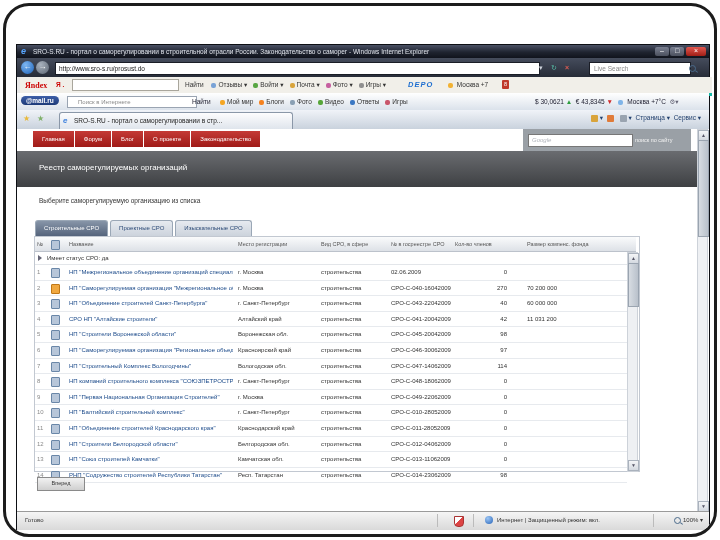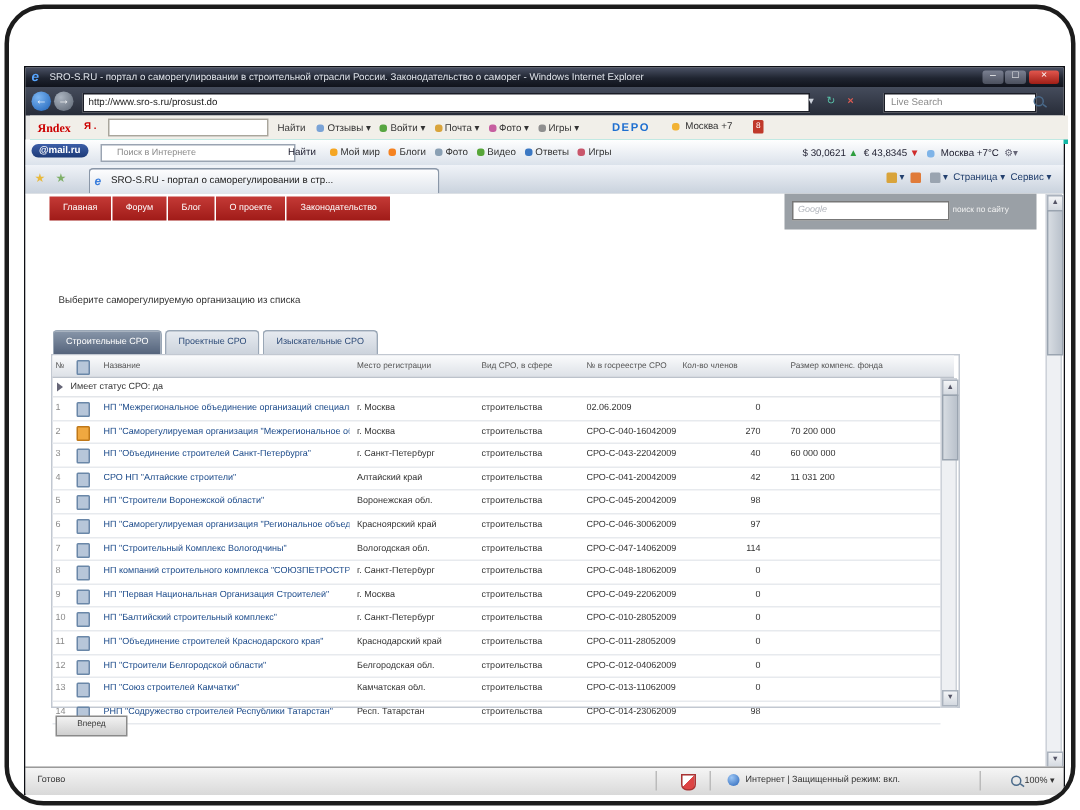--- a/index.html
+++ b/index.html
@@ -31,21 +31,21 @@
     font-size:6.5px;line-height:11px;padding-left:4px;color:#8a8a8a;}
   .mag{display:inline-block;width:5px;height:5px;border:1px solid #4a6a8a;border-radius:50%;position:relative;vertical-align:middle;}
   .mag::after{content:"";position:absolute;width:3px;height:1px;background:#4a6a8a;right:-3px;bottom:-1px;transform:rotate(35deg);}
   
   .ybar{position:absolute;left:3px;top:32px;width:100%;height:16px;background:#f1efe9;border-bottom:3px solid #14b8a6;font-size:6.5px;color:#333;}
   .ylogo{position:absolute;left:5px;top:4px;color:#c00;font-weight:bold;font-size:8px;font-family:"Liberation Serif",serif;}
   .yinput{position:absolute;left:52px;top:2px;width:105px;height:10px;background:#fff;border:1px solid #a9a69c;}
   .ybtn{display:inline-block;margin:0 3px;color:#333;white-space:nowrap;}
   .ydot{display:inline-block;width:5px;height:5px;border-radius:2px;margin-right:2px;vertical-align:middle;}
   .ylinks{position:absolute;left:162px;top:4px;white-space:nowrap;}
-  .depo{position:absolute;left:388px;top:3px;color:#1f6fd0;font-weight:bold;font-size:7.5px;letter-spacing:1px;text-align:center;}
+  .depo{position:absolute;left:388px;top:3px;color:#1f6fd0;font-weight:bold;font-style:italic;font-size:7.5px;letter-spacing:1px;text-align:center;}
   .ycity{position:absolute;left:428px;top:4px;}
   .ybat{position:absolute;left:482px;top:3px;width:7px;height:9px;background:#c0392b;border-radius:1px;color:#fff;font-size:5.5px;text-align:center;line-height:9px;}
   .mbar{position:absolute;left:0;top:48px;width:100%;height:17px;background:linear-gradient(#ffffff,#dbe2eb);border-bottom:1px solid #aab4c0;font-size:6.5px;color:#223;}
   .mlogo{position:absolute;left:4px;top:3px;background:linear-gradient(#3d5fa8,#1d3a78);color:#fff;border-radius:6px;padding:1px 5px;font-size:6.5px;font-weight:bold;}
   .minput{position:absolute;left:50px;top:3px;width:118px;height:10px;background:#fff;border:1px solid #9aa4b2;
     font-size:6px;line-height:10px;color:#8a8a8a;padding-left:10px;}
   .mfind{position:absolute;left:175px;top:5px;}
   .mlinks{position:absolute;left:200px;top:5px;white-space:nowrap;}
   .mrates{position:absolute;left:518px;top:5px;white-space:nowrap;}
   .up{color:#2e9e3f;} .down{color:#cf2b2b;}
@@ -187,20 +187,23 @@
           <div class="menu-btn">Главная</div>
           <div class="menu-btn">Форум</div>
           <div class="menu-btn">Блог</div>
           <div class="menu-btn">О проекте</div>
           <div class="menu-btn">Законодательство</div>
         </div>
       <div class="gpanel">
         <span class="ginput"><span>Google</span></span>
         <span class="glabel">поиск по сайту</span>
       </div>
+      <div class="darkband">
+        <span class="page-title">Реестр саморегулируемых организаций</span>
+      </div>
       <div class="subtitle">Выберите саморегулируемую организацию из списка</div>
       <div class="stabs">
           <div class="stab active">Строительные СРО</div>
           <div class="stab">Проектные СРО</div>
           <div class="stab">Изыскательные СРО</div>
         </div>
       <div class="listbox"></div>
       <div class="thead">
           <span class="th" style="left: 2px;">№</span>
           <span class="th" style="left: 34px;">Название</span>

